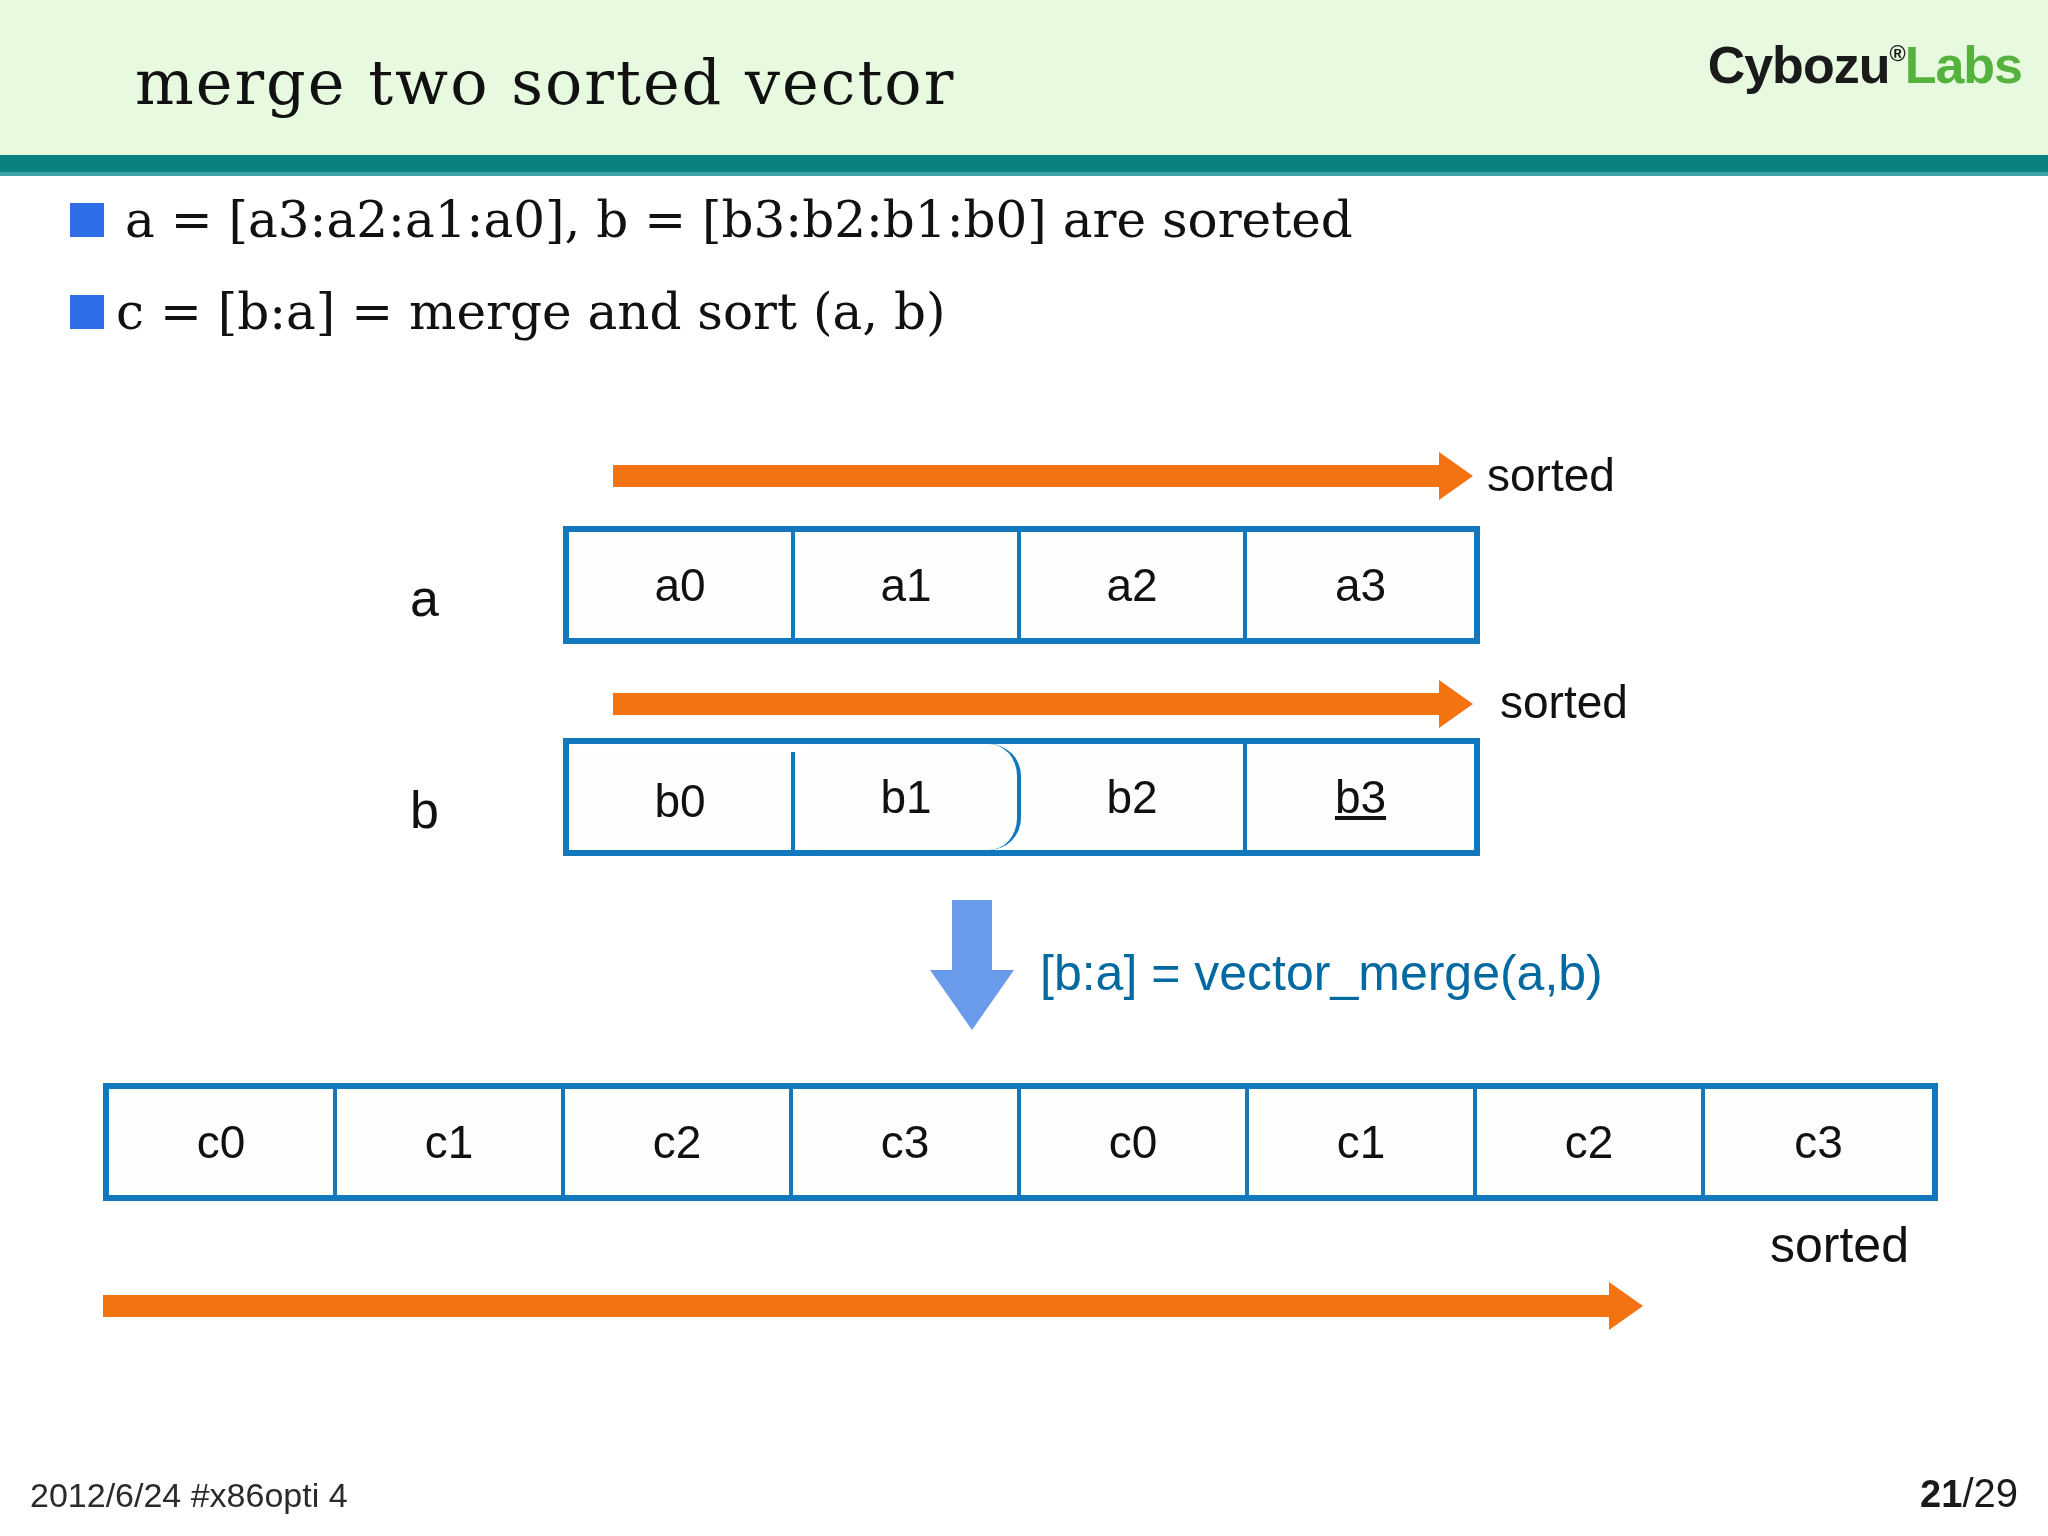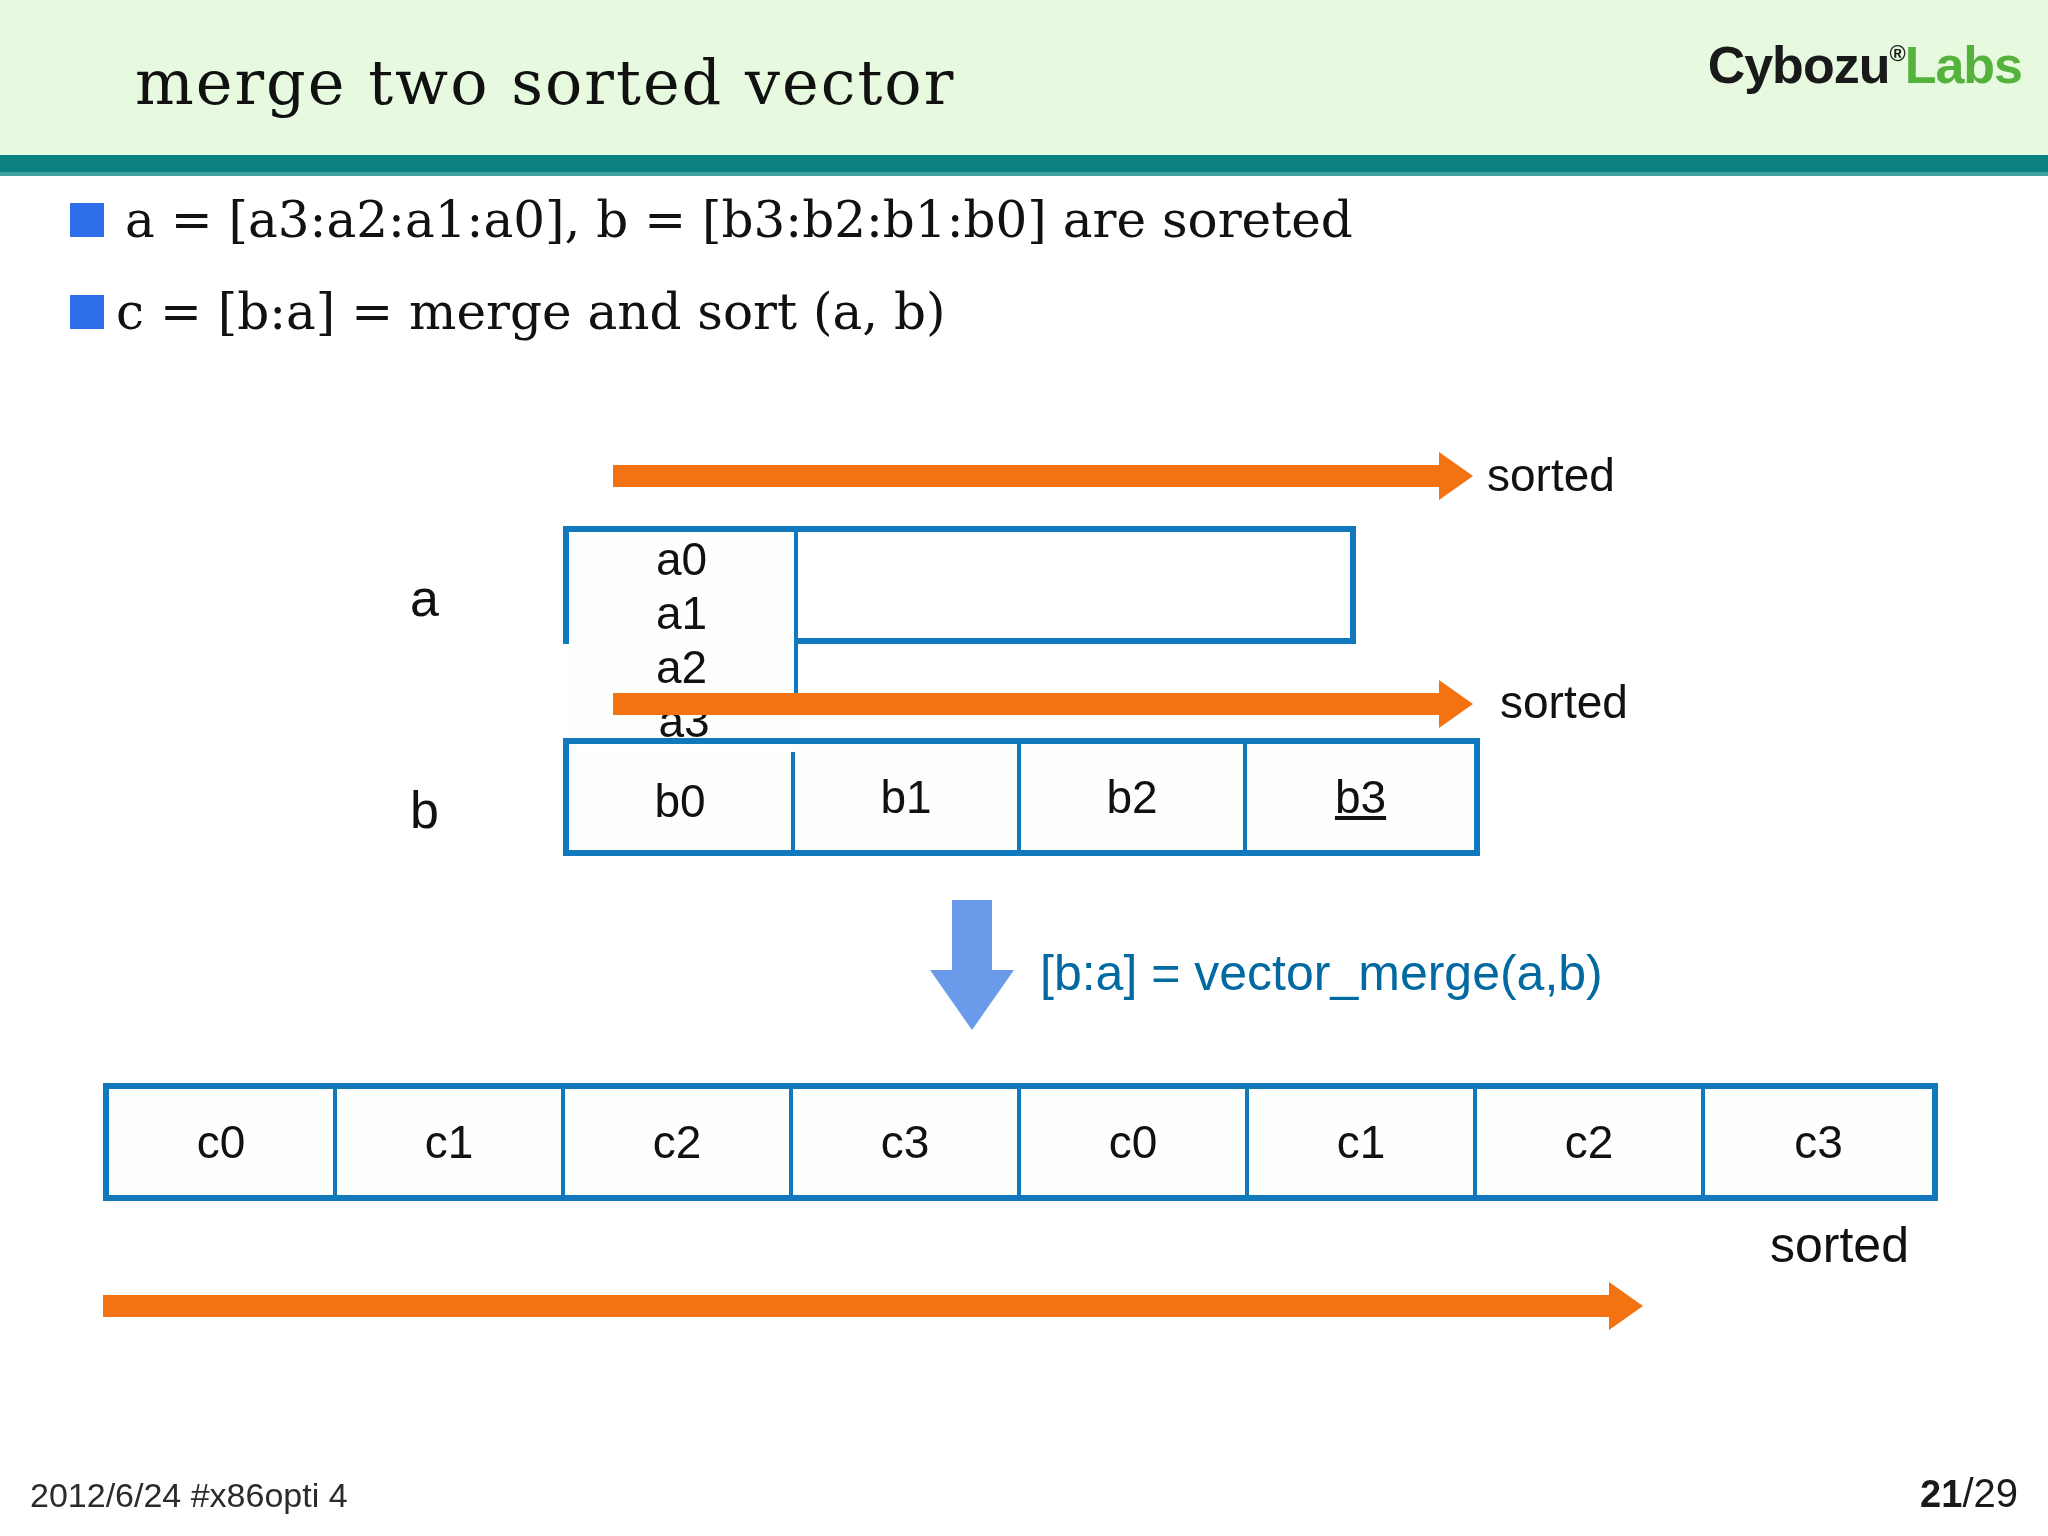--- a/index.html
+++ b/index.html
@@ -242,37 +242,37 @@
 
 <div id="diagram">
 
   <div class="arrow-h" style="left:613px; top:465px; width:860px;">
     <div class="arrow-shaft" style="width:826px;"></div>
     <div class="arrow-head" style="left:826px;"></div>
   </div>
   <div class="arrow-label" style="left:1487px; top:452px;">sorted</div>
 
   <div class="array-label" style="left:410px; top:572px;">a</div>
-  <div class="array" style="left:563px; top:526px; width:793px; height:118px;flex-direction:column;">
+  <div class="array" style="left:563px; top:526px; width:917px; height:118px;">
     <div class="cell" style="width:229px;">a0</div>
     <div class="cell" style="width:229px;">a1</div>
     <div class="cell" style="width:229px;">a2</div>
     <div class="cell" style="width:230px;">a3</div>
   </div>
 
   <div class="arrow-h" style="left:613px; top:693px; width:860px;">
     <div class="arrow-shaft" style="width:826px;"></div>
     <div class="arrow-head" style="left:826px;"></div>
   </div>
   <div class="arrow-label" style="left:1500px; top:679px;">sorted</div>
 
   <div class="array-label" style="left:410px; top:784px;">b</div>
   <div class="array" style="left:563px; top:738px; width:917px; height:118px;">
     <div class="cell" style="width:229px;margin-top:8px;">b0</div>
-    <div class="cell" style="width:229px;">b1</div>
+    <div class="cell" style="width:229px;border-radius:32px;">b1</div>
     <div class="cell" style="width:229px;">b2</div>
     <div class="cell" style="width:230px;text-decoration:underline;">b3</div>
   </div>
 
   <div id="merge-arrow">
     <div class="down-shaft"></div>
     <div class="down-head"></div>
   </div>
   <div id="merge-arrow-label">[b:a] = vector_merge(a,b)</div>
 

